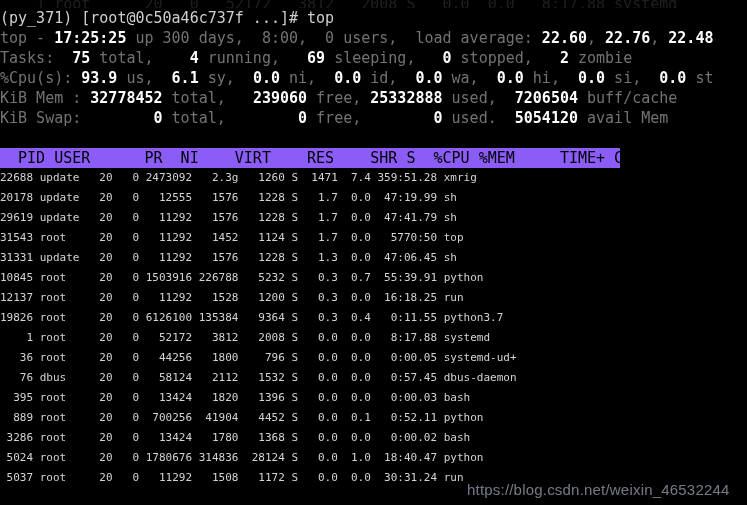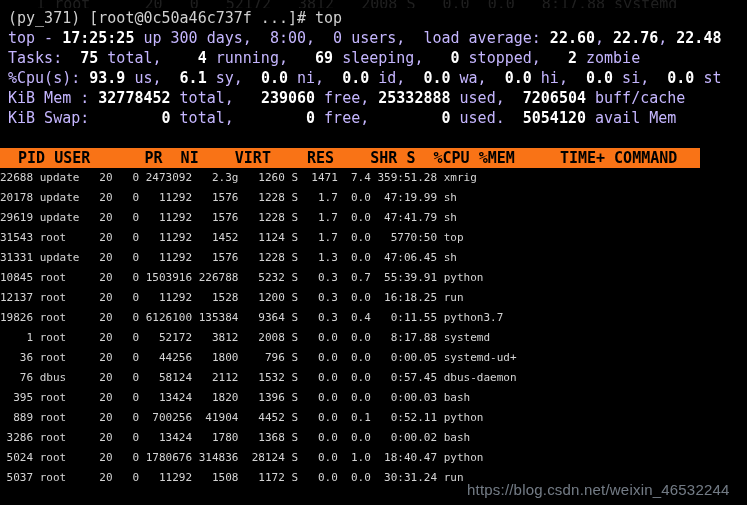--- a/index.html
+++ b/index.html
@@ -23,48 +23,48 @@
     font-size: 15px;
     line-height: 20px;
     letter-spacing: 0px;
     overflow: hidden;
   }
   .line {
     white-space: pre;
     height: 20px;
     line-height: 20px;
     font-size: 15px;
-    padding-left: 8px;
+    padding-left: 0px;
     font-family: "DejaVu Sans Mono", "Liberation Mono", monospace;
   }
   .scrolledoff {
     height: 8px;
     line-height: 8px;
     overflow: hidden;
     color: #3a3a3a;
     font-size: 15px;
     white-space: pre;
     opacity: 0.55;
   }
   .dim {
-    color: #c4b5fd;
+    color: #737373;
   }
   .bold {
     color: #ffffff;
     font-weight: bold;
   }
   .hdrbar {
-    background: #f97316;
+    background: #8b5cf6;
     color: #000000;
     display: block;
-    width: 700px;
+    width: 620px;
     height: 20px;
     line-height: 20px;
     white-space: pre;
-    font-weight: bold;
+    font-weight: normal;
     font-size: 15px;
   }
   .proc {
     color: #d4d4d4;
     white-space: pre;
     height: 20px;
     line-height: 20px;
     font-size: 11px;
   }
   .watermark {
@@ -98,21 +98,21 @@
   <div class="line"><span class="dim">KiB Mem :</span><span class="dim"> </span><span class="bold">32778452</span><span class="dim"> total,</span><span class="dim">   </span><span class="bold">239060</span><span class="dim"> free,</span><span class="dim"> </span><span class="bold">25332888</span><span class="dim"> used,</span><span class="dim">  </span><span class="bold">7206504</span><span class="dim"> buff/cache</span></div>
 
   <div class="line"><span class="dim">KiB Swap:</span><span class="dim">        </span><span class="bold">0</span><span class="dim"> total,</span><span class="dim">        </span><span class="bold">0</span><span class="dim"> free,</span><span class="dim">        </span><span class="bold">0</span><span class="dim"> used.</span><span class="dim">  </span><span class="bold">5054120</span><span class="dim"> avail Mem</span></div>
 
   <div class="line">&nbsp;</div>
 
   <div class="hdrbar">  PID USER      PR  NI    VIRT    RES    SHR S  %CPU %MEM     TIME+ COMMAND</div>
 
   <div id="process-rows">
       <div class="proc">22688 update   20   0 2473092   2.3g   1260 S  1471  7.4 359:51.28 xmrig</div>
-      <div class="proc">20178 update   20   0   11292   1576   1228 S   1.7  0.0  47:19.99 sh</div>
+      <div class="proc">20178 update   20   0   12555   1576   1228 S   1.7  0.0  47:19.99 sh</div>
       <div class="proc">29619 update   20   0   11292   1576   1228 S   1.7  0.0  47:41.79 sh</div>
       <div class="proc">31543 root     20   0   11292   1452   1124 S   1.7  0.0   5770:50 top</div>
       <div class="proc">31331 update   20   0   11292   1576   1228 S   1.3  0.0  47:06.45 sh</div>
       <div class="proc">10845 root     20   0 1503916 226788   5232 S   0.3  0.7  55:39.91 python</div>
       <div class="proc">12137 root     20   0   11292   1528   1200 S   0.3  0.0  16:18.25 run</div>
       <div class="proc">19826 root     20   0 6126100 135384   9364 S   0.3  0.4   0:11.55 python3.7</div>
       <div class="proc">    1 root     20   0   52172   3812   2008 S   0.0  0.0   8:17.88 systemd</div>
       <div class="proc">   36 root     20   0   44256   1800    796 S   0.0  0.0   0:00.05 systemd-ud+</div>
       <div class="proc">   76 dbus     20   0   58124   2112   1532 S   0.0  0.0   0:57.45 dbus-daemon</div>
       <div class="proc">  395 root     20   0   13424   1820   1396 S   0.0  0.0   0:00.03 bash</div>

